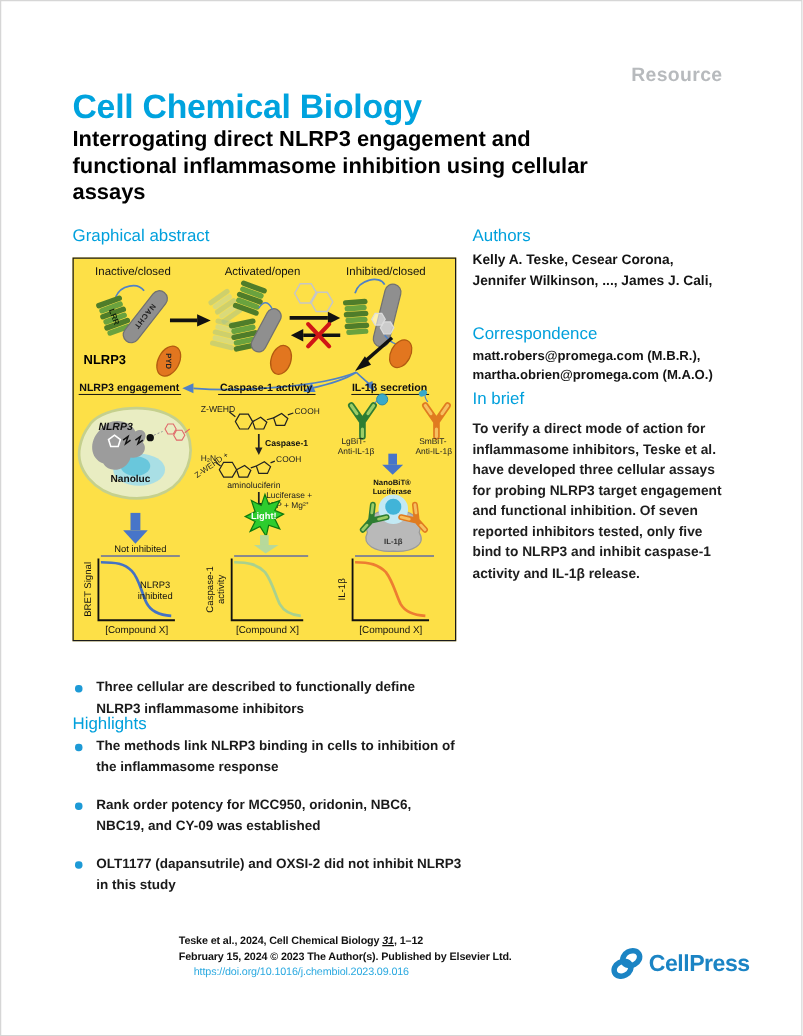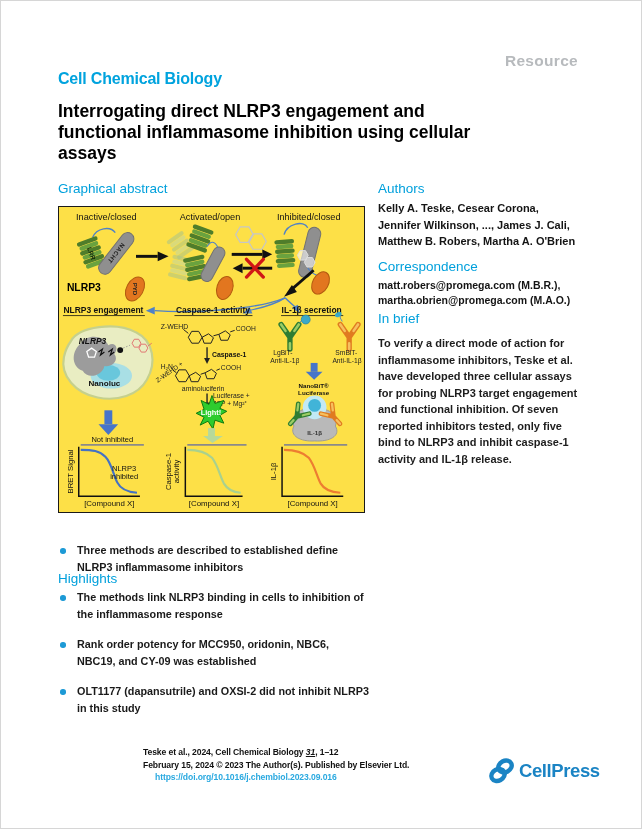--- a/index.html
+++ b/index.html
@@ -1,40 +1,40 @@
 <!DOCTYPE html>
 <html><head>
 <meta charset="utf-8">
 <style>
   html,body{margin:0;padding:0;background:#e9e9e9;}
   .page{position:relative;width:642px;height:829px;background:#fff;margin:0 auto;
         font-family:"Liberation Sans",sans-serif;border:1px solid #d6d6d6;box-sizing:border-box;overflow:hidden;}
   .abs{position:absolute;}
   .kicker{right:63px;top:51px;font-size:15.5px;font-weight:bold;color:#b7babd;letter-spacing:.3px;}
-  .journal{left:57px;top:69px;font-size:16px;font-weight:bold;color:#00a3de;letter-spacing:-.2px;}
+  .journal{left:57px;top:69px;font-size:27px;font-weight:bold;color:#00a3de;letter-spacing:-.2px;}
   .title{left:57px;top:100px;font-size:17.5px;line-height:21px;font-weight:bold;color:#000;}
   .sec-h{font-size:13.5px;font-weight:normal;color:#00a0dc;}
   .ga-h{left:57px;top:180px;}
   .figbox{left:57px;top:205px;width:307px;height:307px;border:1.6px solid #1a1a1a;box-sizing:border-box;background:#fde047;}
   .rcol{left:377px;width:205px;}
   .authors-h{top:180px;}
   .authors{top:199px;font-size:11px;font-weight:bold;color:#141414;line-height:16.5px;white-space:nowrap;}
   .corr-h{top:258px;}
   .emails{top:277px;font-size:10.5px;font-weight:bold;color:#141414;line-height:14.5px;white-space:nowrap;}
   .emails a{color:#141414;text-decoration:none;}
   .brief-h{top:310px;}
   .brief{top:334px;width:208px;font-size:11px;font-weight:600;color:#1d1d1d;line-height:16.5px;}
   .hl-h{left:57px;top:542px;margin-top:28px;}
   .hl-list{left:57px;top:541px;width:312px;margin:0;padding:0;list-style:none;}
   .hl-list li{position:relative;padding-left:19px;margin-bottom:13px;font-size:10.8px;font-weight:bold;
               color:#1a1a1a;line-height:17px;}
   .hl-list li::before{content:"";position:absolute;left:2px;top:6px;width:5.5px;height:5.5px;border-radius:50%;background:#1d9ad6;}
   .footer{left:142px;top:745px;font-size:8.6px;font-weight:600;color:#111;line-height:12.5px;letter-spacing:-.1px;}
   .footer .vol{font-style:italic;text-decoration:underline;}
-  .doi a{color:#2aa9e0;text-decoration:none;font-weight:700;padding-left:12px;}
+  .doi a{color:#2aa9e0;text-decoration:none;font-weight:400;padding-left:12px;}
   .cp-logo{left:487px;top:756px;display:flex;align-items:center;gap:4px;}
   .cp-text{font-size:18.5px;font-weight:bold;color:#1b84c4;letter-spacing:-.4px;}
   svg text{font-family:"Liberation Sans",sans-serif;}
 </style>
 </head>
 <body>
 
 <div class="page">
 
   <div class="abs kicker">Resource</div>
@@ -297,35 +297,34 @@
         <text transform="translate(220,268) rotate(-90)" font-size="7.8" fill="#111" text-anchor="middle">IL-1β</text>
         <text x="257" y="303" font-size="8" fill="#111" text-anchor="middle">[Compound X]</text>
       </g>
     </svg>
   </div>
 
   <div class="abs sec-h rcol authors-h">Authors</div>
   <div class="abs rcol authors">
     <div>Kelly A. Teske, Cesear Corona,</div>
     <div>Jennifer Wilkinson, ..., James J. Cali,</div>
-    <div>Matthew B. Robers, Martha A. O'Brien</div>
   </div>
 
   <div class="abs sec-h rcol corr-h">Correspondence</div>
   <div class="abs rcol emails">
     <a href="#">matt.robers@promega.com (M.B.R.),</a><br>
     <a href="#">martha.obrien@promega.com (M.A.O.)</a>
   </div>
 
   <div class="abs sec-h rcol brief-h">In brief</div>
   <div class="abs rcol brief">To verify a direct mode of action for inflammasome inhibitors, Teske et al. have developed three cellular assays for probing NLRP3 target engagement and functional inhibition. Of seven reported inhibitors tested, only five bind to NLRP3 and inhibit caspase-1 activity and IL-1β release.</div>
 
   <div class="abs sec-h hl-h">Highlights</div>
   <ul class="abs hl-list">
-    <li>Three methods are described to established define NLRP3 inflammasome inhibitors</li>
+    <li>Three cellular are described to functionally define NLRP3 inflammasome inhibitors</li>
     <li>The methods link NLRP3 binding in cells to inhibition of the inflammasome response</li>
     <li>Rank order potency for MCC950, oridonin, NBC6, NBC19, and CY-09 was established</li>
     <li>OLT1177 (dapansutrile) and OXSI-2 did not inhibit NLRP3 in this study</li>
   </ul>
 
   <div class="abs footer">
     <div><span>Teske et al., 2024, Cell Chemical Biology </span><span class="vol">31</span><span>, 1–12</span></div>
     <div>February 15, 2024 © 2023 The Author(s). Published by Elsevier Ltd.</div>
     <div class="doi"><a href="#">https://doi.org/10.1016/j.chembiol.2023.09.016</a></div>
   </div>

